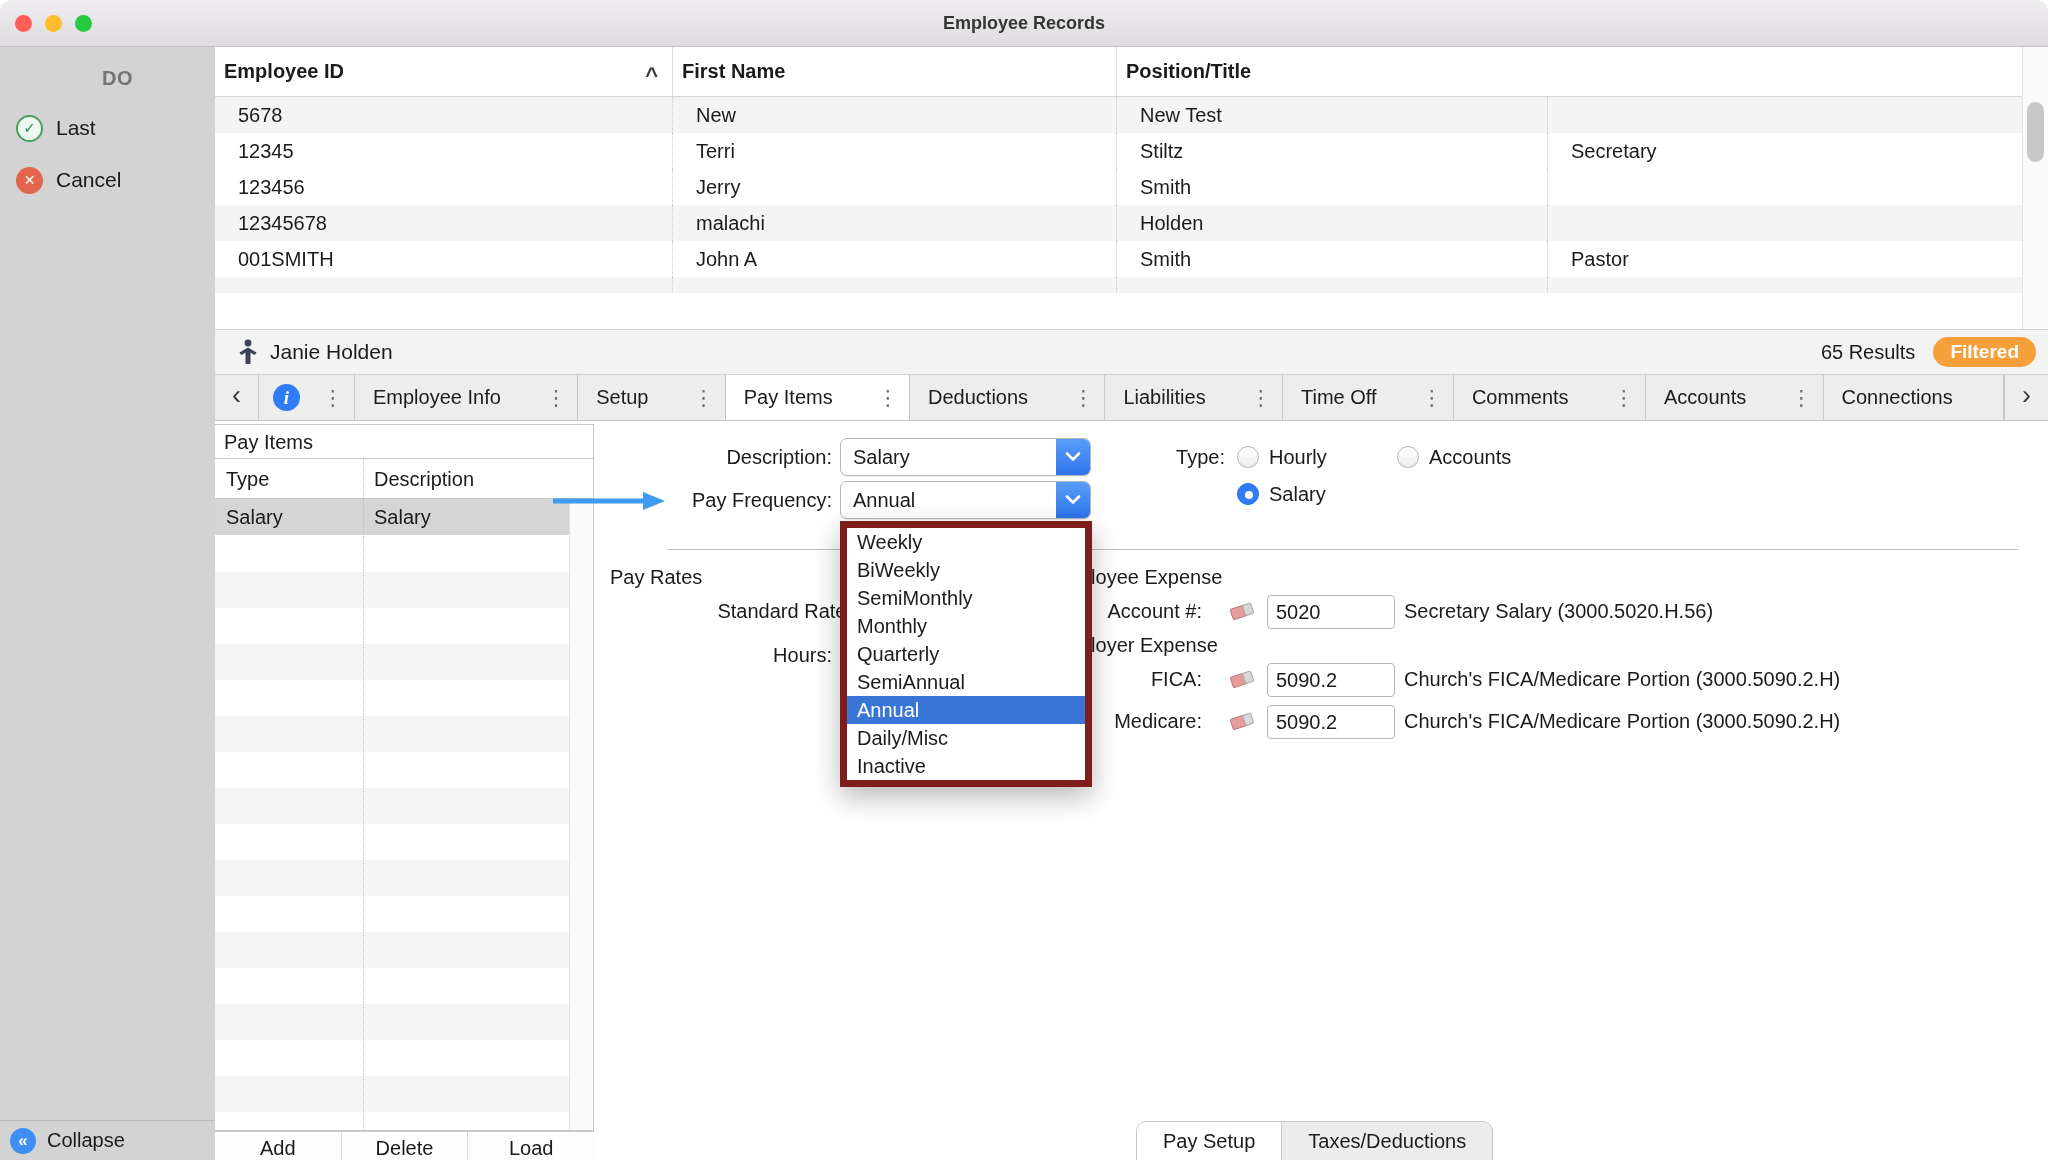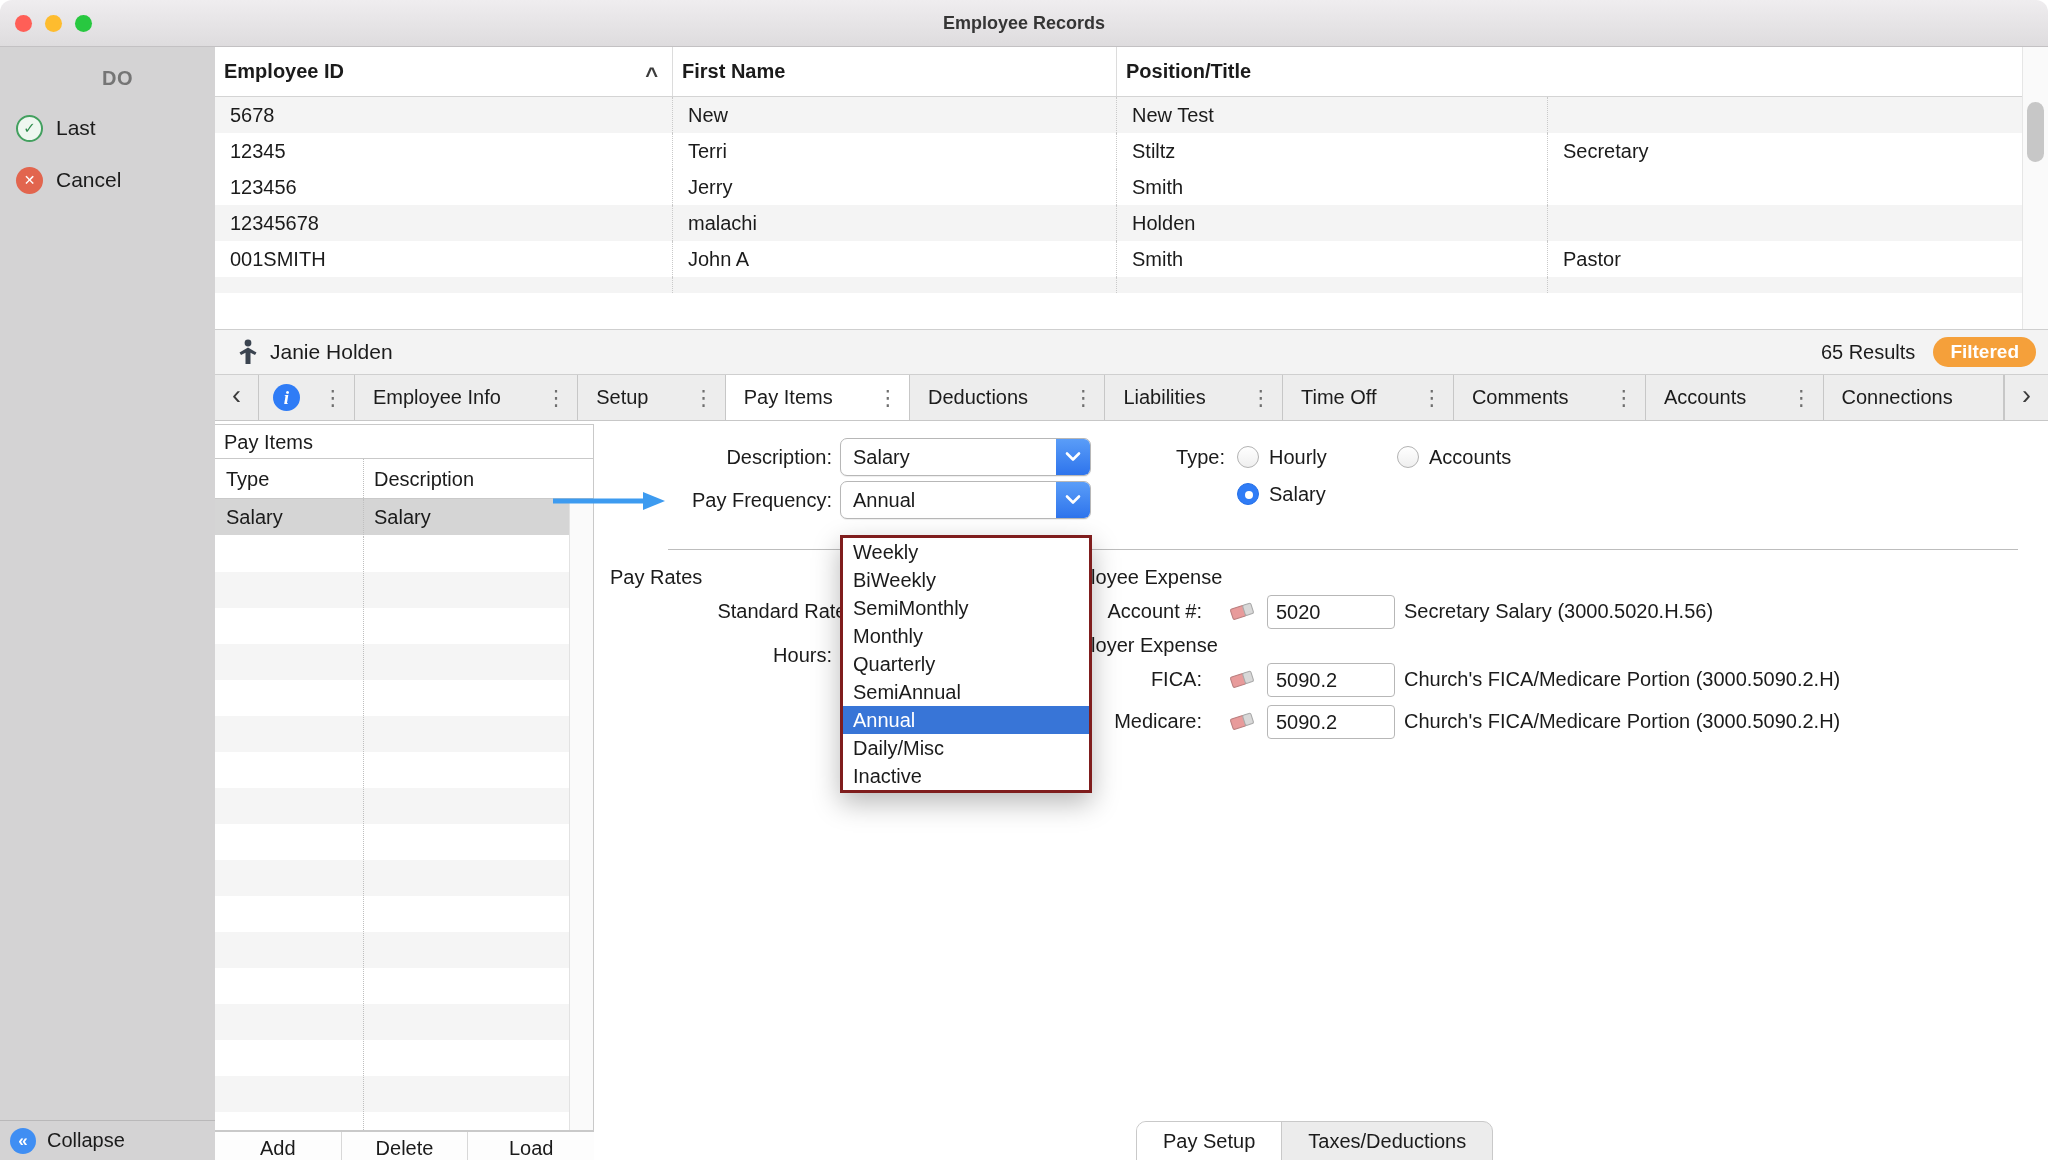--- a/index.html
+++ b/index.html
@@ -35,21 +35,21 @@
     display:flex; align-items:center; justify-content:center; font-size:17px; font-weight:bold; }
 
   
   .main { position:absolute; left:215px; top:47px; right:0; bottom:0; background:#fff; }
 
   
   .emp-table { position:absolute; top:0; left:0; right:0; height:282px; }
   .emp-header { height:50px; display:flex; background:#fff; border-bottom:1px solid #d4d4d4; font-weight:bold; }
   .emp-header > div { line-height:49px; padding-left:9px; border-right:1px solid #dcdcdc; position:relative; }
   .emp-row { height:36px; display:flex; }
-  .emp-row > div { line-height:36px; padding-left:15px; border-right:1px dotted #c9c9c9; overflow:hidden; white-space:nowrap; }
+  .emp-row > div { line-height:36px; padding-left:23px; border-right:1px dotted #c9c9c9; overflow:hidden; white-space:nowrap; }
   .c1 { width:458px; } .c2 { width:444px; } .c3 { width:431px; } .c4 { width:474px; border-right:none !important; }
   .emp-row.stripe { background:#f4f4f4; }
   .emp-row.selected { background:#d5d5d5; }
   .emp-row.partial { height:16px; overflow:hidden; }
   .sort-caret { position:absolute; right:14px; top:4px; font-weight:bold; font-size:22px; color:#3c3c3c; }
   .emp-scrollbar { position:absolute; top:0; right:0; width:26px; height:282px; background:#fafafa; border-left:1px solid #e6e6e6; }
   .emp-thumb { position:absolute; top:55px; left:4px; width:17px; height:60px; background:#c7c7c7; border-radius:9px; }
 
   
   .record-bar { position:absolute; top:282px; left:0; right:0; height:46px; background:#f3f3f3;
@@ -103,22 +103,22 @@
     border:1px solid #b7b7b7; border-radius:7px; box-shadow:0 1px 1px rgba(0,0,0,.07); }
   .dd-value { flex:1; line-height:36px; padding-left:12px; font-size:20px; }
   .dd-btn { width:34px; border-radius:0 6px 6px 0; background:linear-gradient(#5a9df8,#2e74ec);
     display:flex; align-items:center; justify-content:center; }
 
   .radio { position:absolute; width:22px; height:22px; border-radius:50%;
     border:1px solid #b3b3b3; background:linear-gradient(#fff,#efefef); }
   .radio.selected { background:#2f7cf6; border-color:#2570e8; }
   .radio.selected::after { content:""; position:absolute; left:7px; top:7px; width:8px; height:8px; border-radius:50%; background:#fff; }
 
-  .freq-list { position:absolute; left:625px; top:114px; width:252px; z-index:20; background:#fff;
-    border:3px solid #7f1d1d; box-shadow:0 10px 26px rgba(0,0,0,.28); list-style:none; }
+  .freq-list { position:absolute; left:625px; top:100px; width:252px; z-index:20; background:#fff;
+    border:7px solid #7f1d1d; box-shadow:0 10px 26px rgba(0,0,0,.28); list-style:none; }
   .freq-list li { height:28px; line-height:28px; padding-left:10px; font-size:20px; white-space:nowrap; }
   .freq-list li.selected { background:#3875d7; color:#fff; }
 
   .divider { position:absolute; left:453px; right:30px; top:128px; border-top:1px solid #bdbdbd; z-index:1; }
   .behind { z-index:0; }
 
   .arrow { position:absolute; left:336px; top:68px; }
   .eraser { position:absolute; width:30px; height:24px; }
   .txt-input { position:absolute; width:128px; height:34px; border:1px solid #b7b7b7; border-radius:4px;
     font-family:inherit; font-size:20px; padding-left:8px; color:#1b1b1b; background:#fff; }

